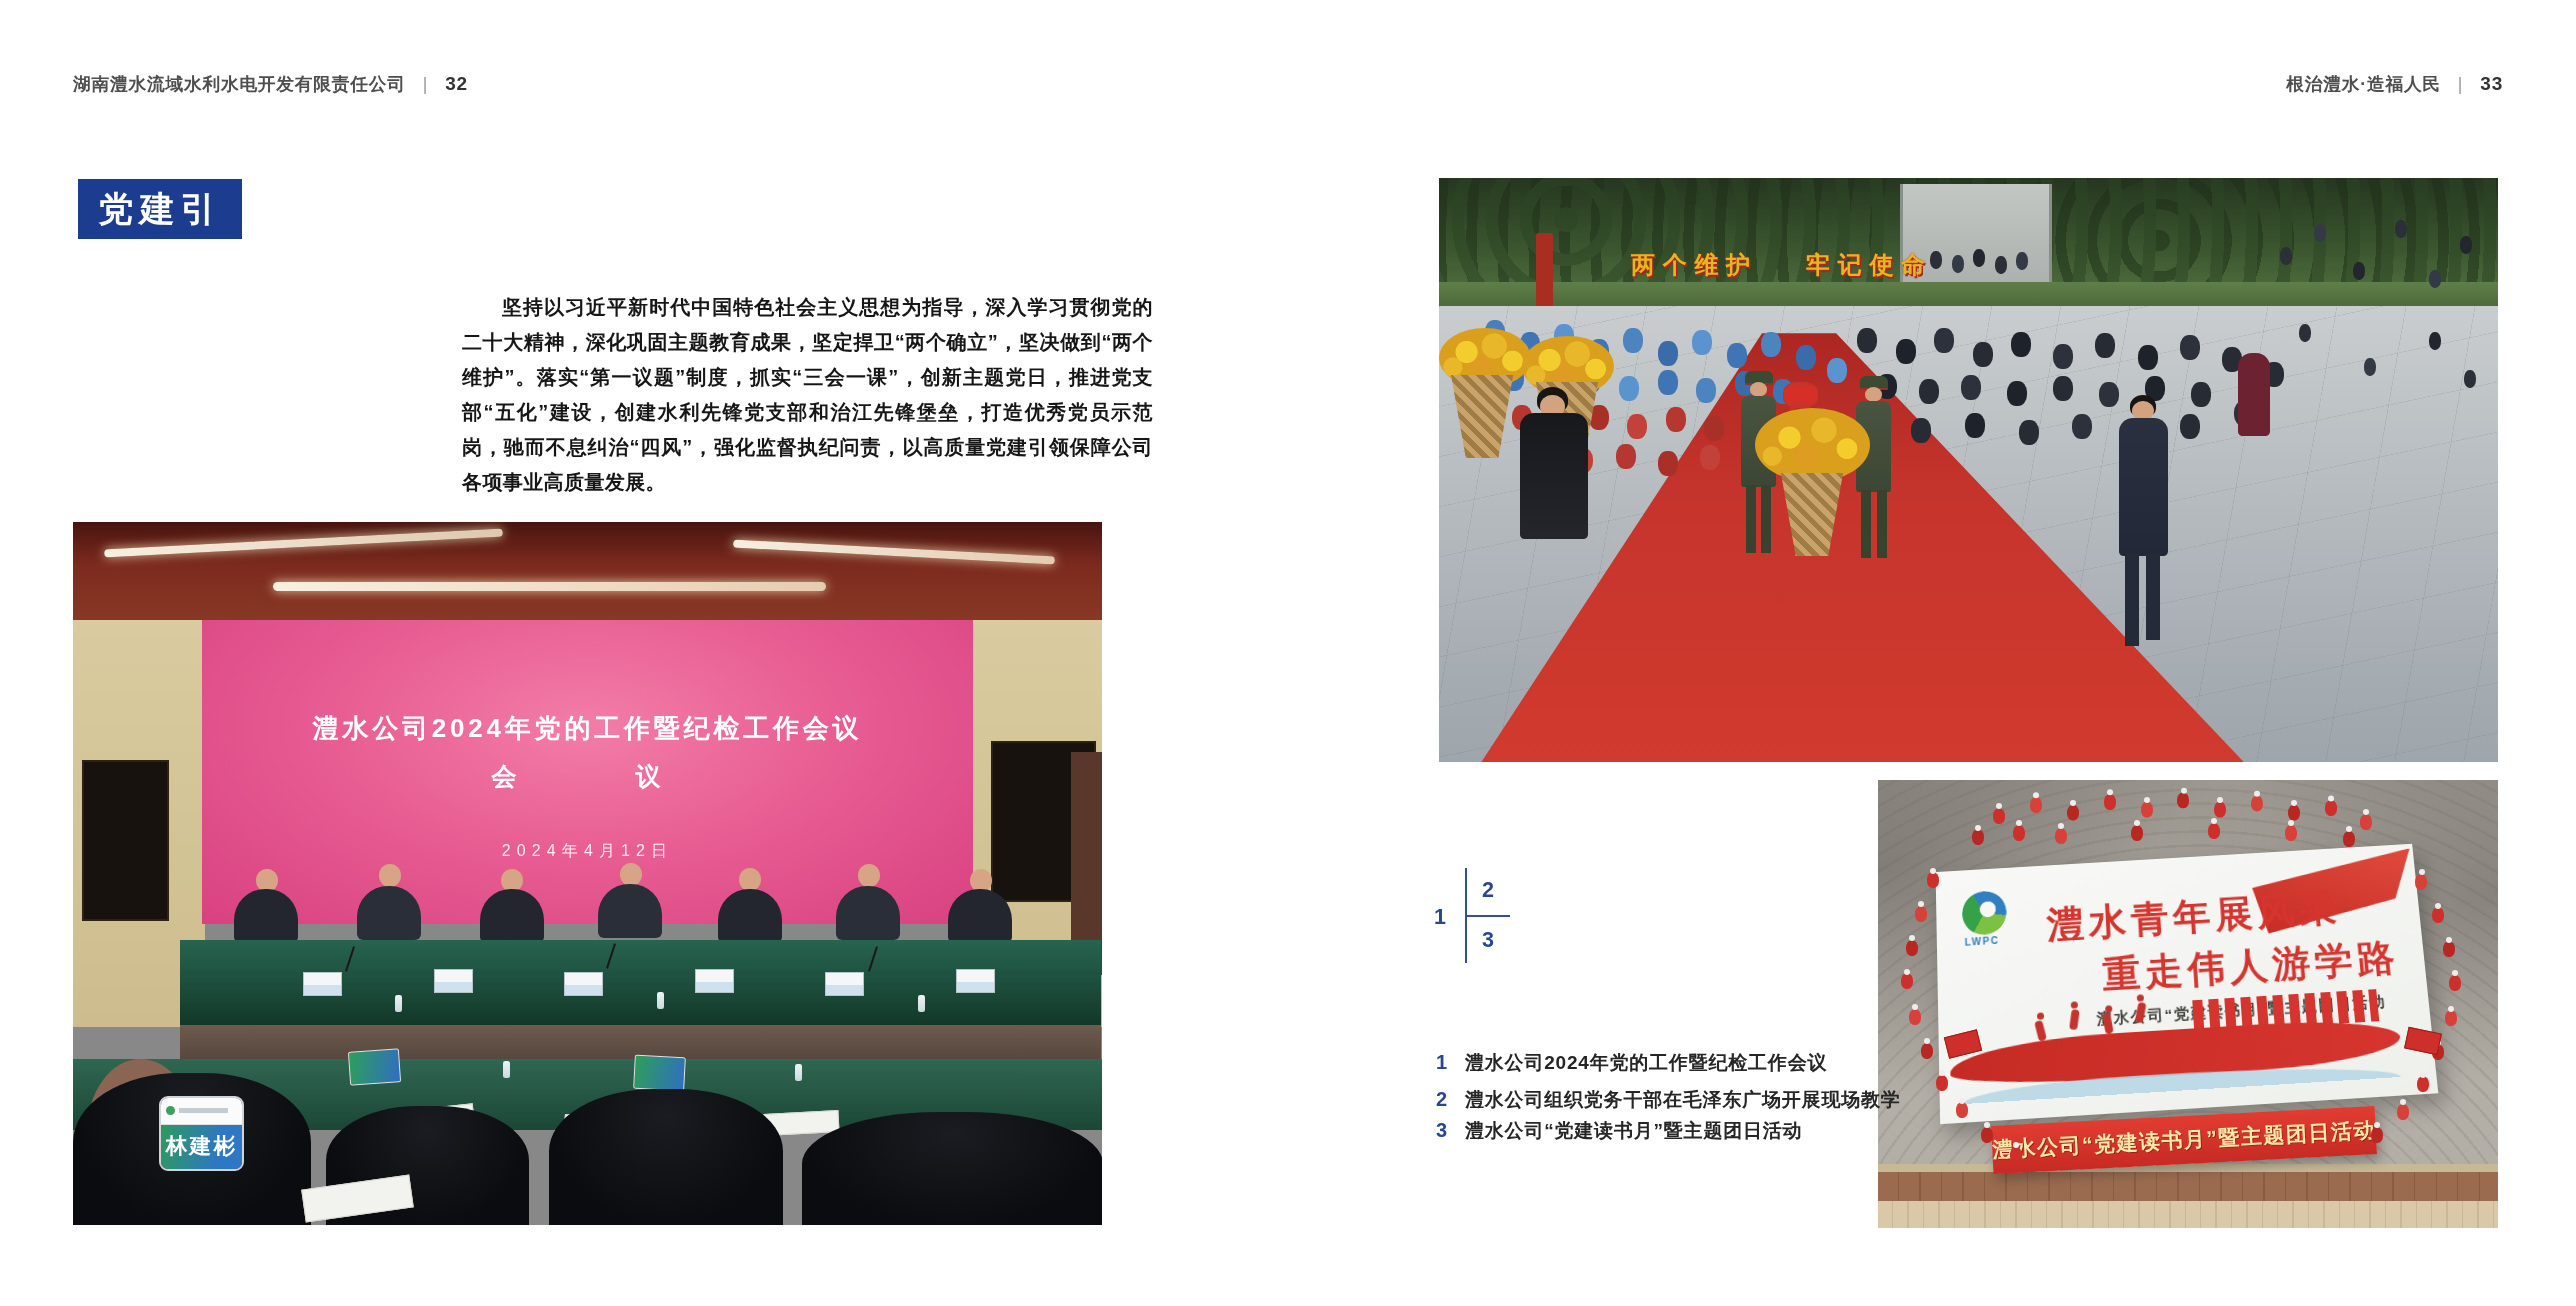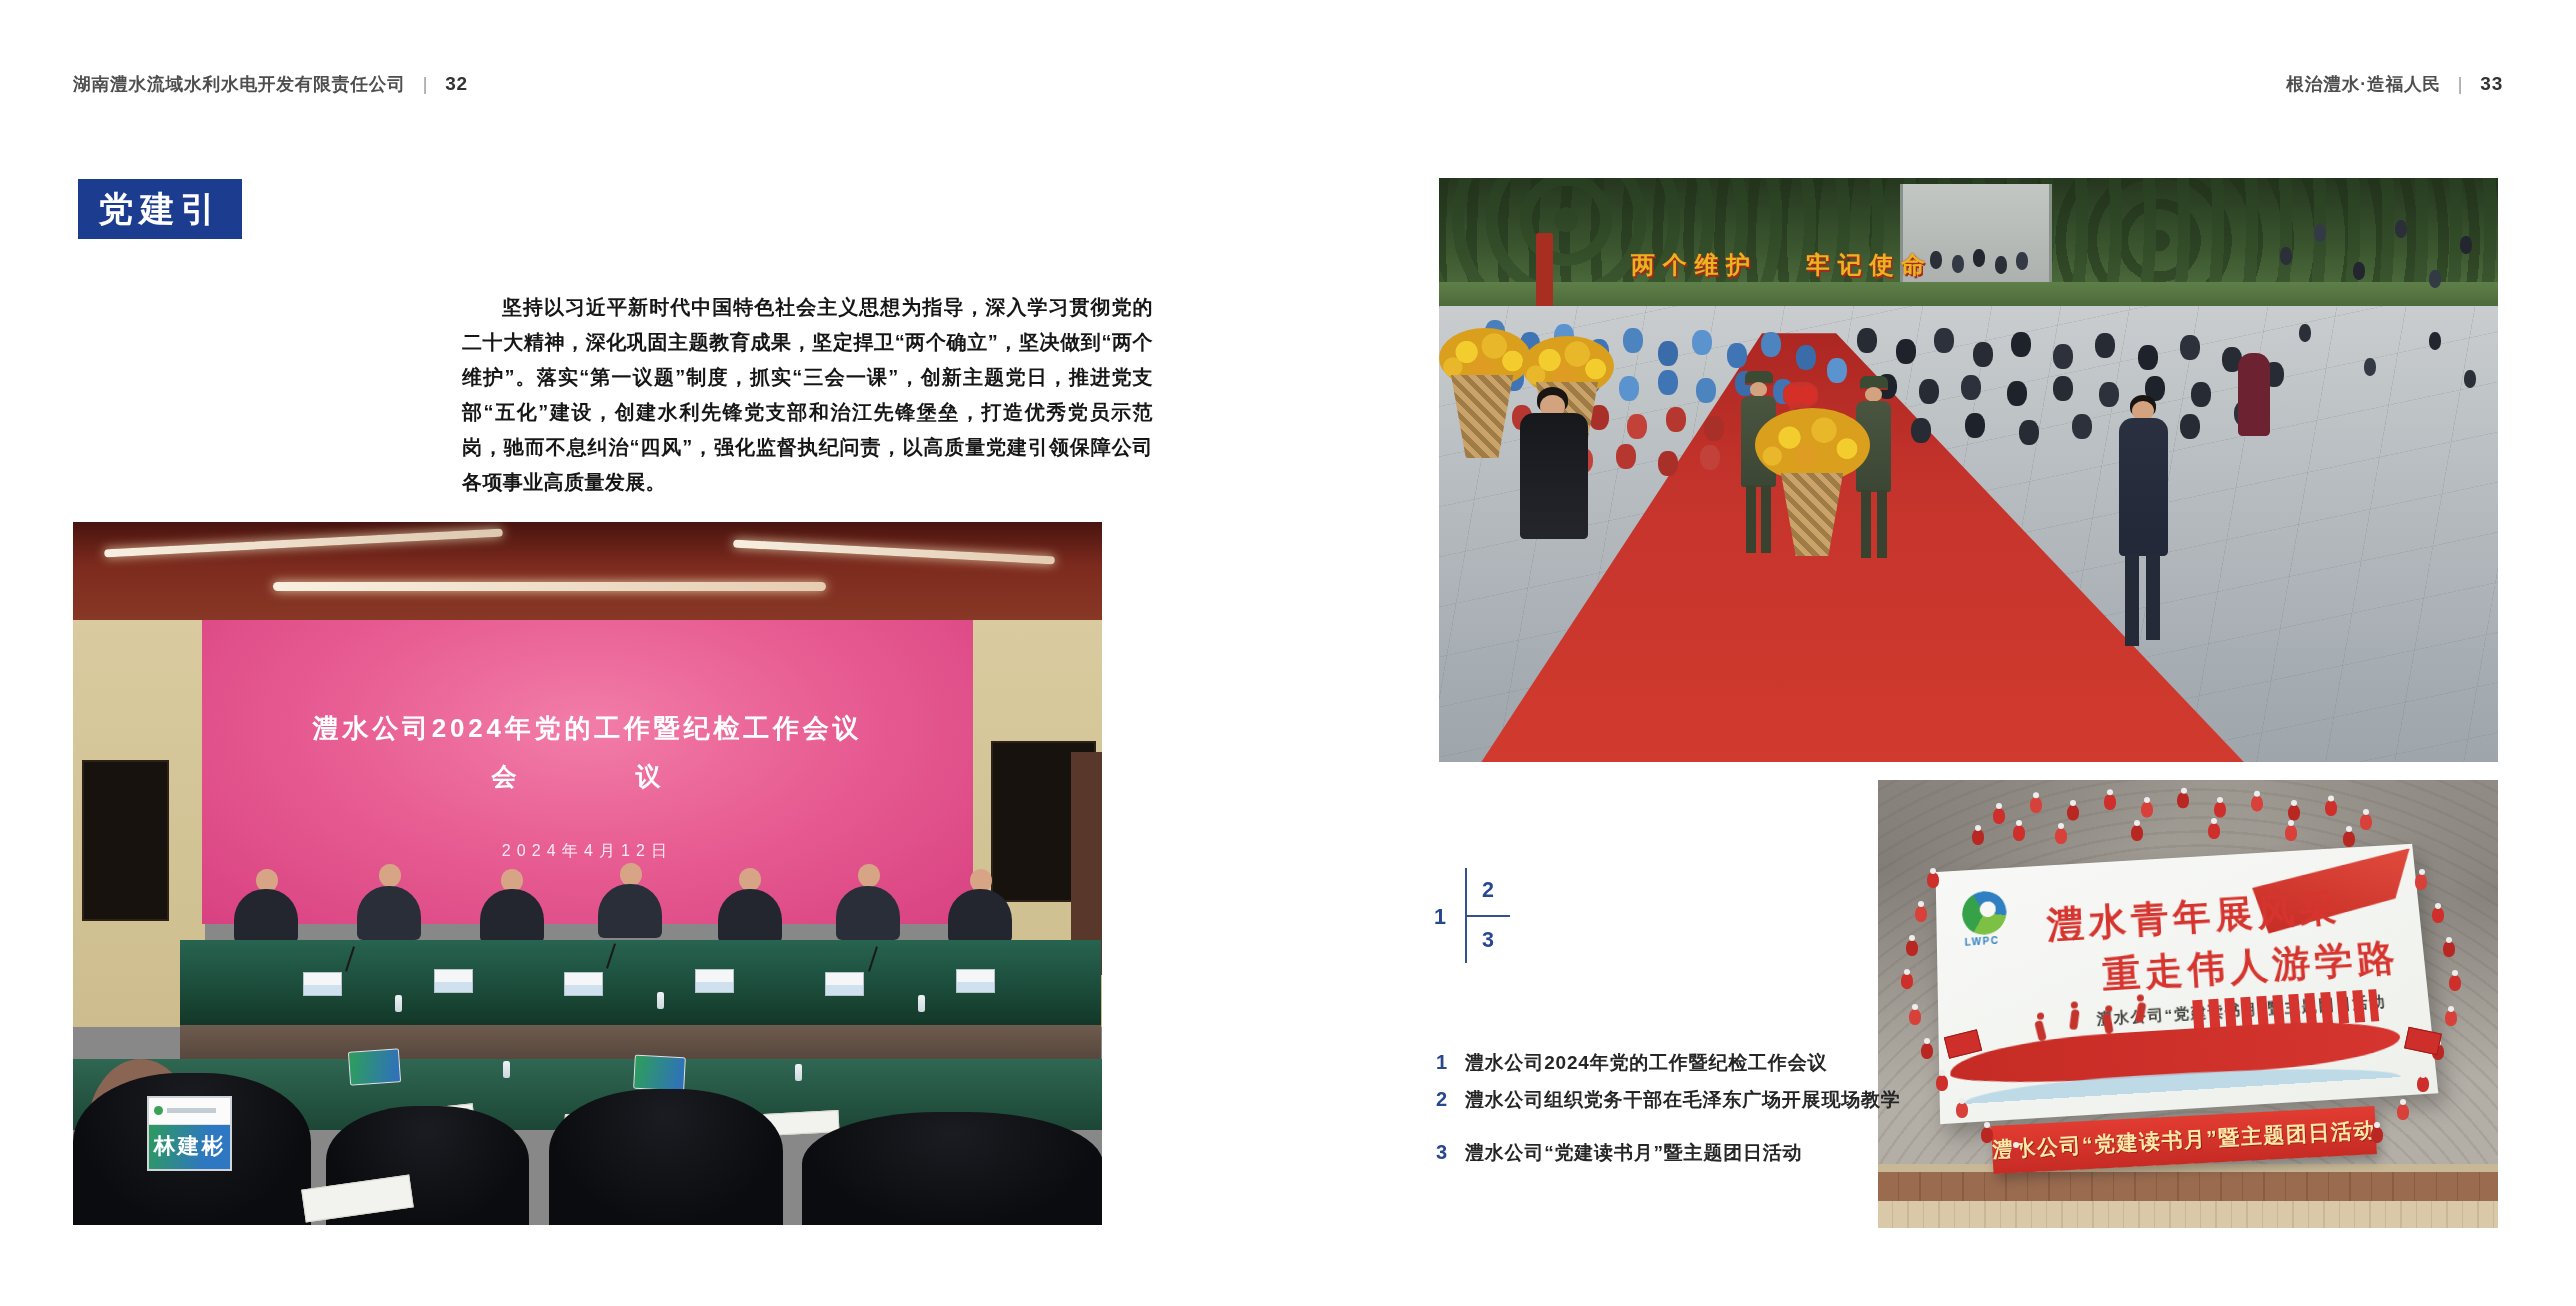--- a/index.html
+++ b/index.html
@@ -36,21 +36,21 @@
   .p1-date{top:221px;width:100%;text-align:center;color:#ffe9f2;font-size:16px;letter-spacing:6.1px;}
   .p1-cloth{left:107px;top:418px;width:921px;height:86px;background:linear-gradient(180deg,#276450 0%,#1b4a39 60%,#123627 100%);}
   .p1-floor{left:107px;top:503px;width:921px;height:37px;background:linear-gradient(180deg,#6e5b4e,#55453b);}
   .p1-table2{left:0;top:537px;width:1029px;height:71px;background:linear-gradient(180deg,#2f6752,#1c4636);}
   .bust-head{width:21.5px;height:23px;border-radius:50%;background:#d7a586;}
   .bust-body{width:64px;height:54px;border-radius:31px 31px 6.1px 6.1px;background:#23262e;}
   .card-sm{width:37px;height:21.5px;background:linear-gradient(180deg,#f4f6f8 55%,#cfe0ee 55%);border:0.8px solid #b9c3cc;}
   .mic{width:2.3px;height:26px;background:#1a1a1a;transform:rotate(18deg);}
   .bottle{width:7px;height:17px;background:linear-gradient(180deg,#eef3f5,#cdd8dd);border-radius:2.3px;}
   .card-teal{width:49px;height:32px;background:linear-gradient(100deg,#2e9e5b,#2f6fc0);border:1.5px solid #dfe5ea;border-radius:2.3px;}
-  .p1-card-lin{left:74px;top:574px;width:81px;height:71px;border:2.3px solid #cfd4d8;border-radius:0;overflow:hidden;background:#a21caf;}
+  .p1-card-lin{left:86px;top:574px;width:81px;height:71px;border:2.3px solid #cfd4d8;border-radius:9px;overflow:hidden;background:#a21caf;}
   .p1-card-lin .top{height:26px;background:#fbfbfb;border-bottom:0.8px solid #e0e0e0;}
   .p1-card-lin .dot{left:4.6px;top:7.7px;width:9.2px;height:9.2px;border-radius:50%;background:#3aa05a;}
   .p1-card-lin .bar{left:18.4px;top:10px;width:49px;height:4.6px;background:#c4cdd4;}
   .p1-card-lin .name{height:45px;background:linear-gradient(100deg,#2d9a5e 0%,#2e77c2 70%);color:#fff;
        font-size:21.5px;font-weight:700;text-align:center;line-height:43px;letter-spacing:2.3px;}
   .p1-dark{background:radial-gradient(ellipse at 50% 20%,#1b1c21 0%,#0b0c0f 70%);border-radius:45% 45% 0 0;}
   .paper{background:#f2f2ee;border:0.8px solid #d8d8d0;}
 
   
   .p2-trees{left:0;top:0;width:1059px;height:104px;
@@ -349,21 +349,21 @@
     <div class="abs idx-line" style="left:31px;top:7.7px;width:1.5px;height:95px;"></div>
     <div class="abs idx-num" style="left:48px;top:18.4px;">2</div>
     <div class="abs idx-line" style="left:31px;top:55px;width:45px;height:1.5px;"></div>
     <div class="abs idx-num" style="left:48px;top:68px;">3</div>
   </div>
 
   <div class="abs" style="left:1436px;top:1050px;">
     <div class="cap-row" style="margin-bottom:10.7px;">
       <span class="cap-num">1</span><span class="cap-txt">澧水公司2024年党的工作暨纪检工作会议</span>
     </div>
-    <div class="cap-row" style="margin-bottom:27px;">
+    <div class="cap-row" style="margin-bottom:5px;">
       <span class="cap-num">2</span><span class="cap-txt">澧水公司组织党务干部在毛泽东广场开展现场教学</span>
     </div>
     <div class="cap-row">
       <span class="cap-num">3</span><span class="cap-txt">澧水公司“党建读书月”暨主题团日活动</span>
     </div>
   </div>
 
 </div>
 
 

